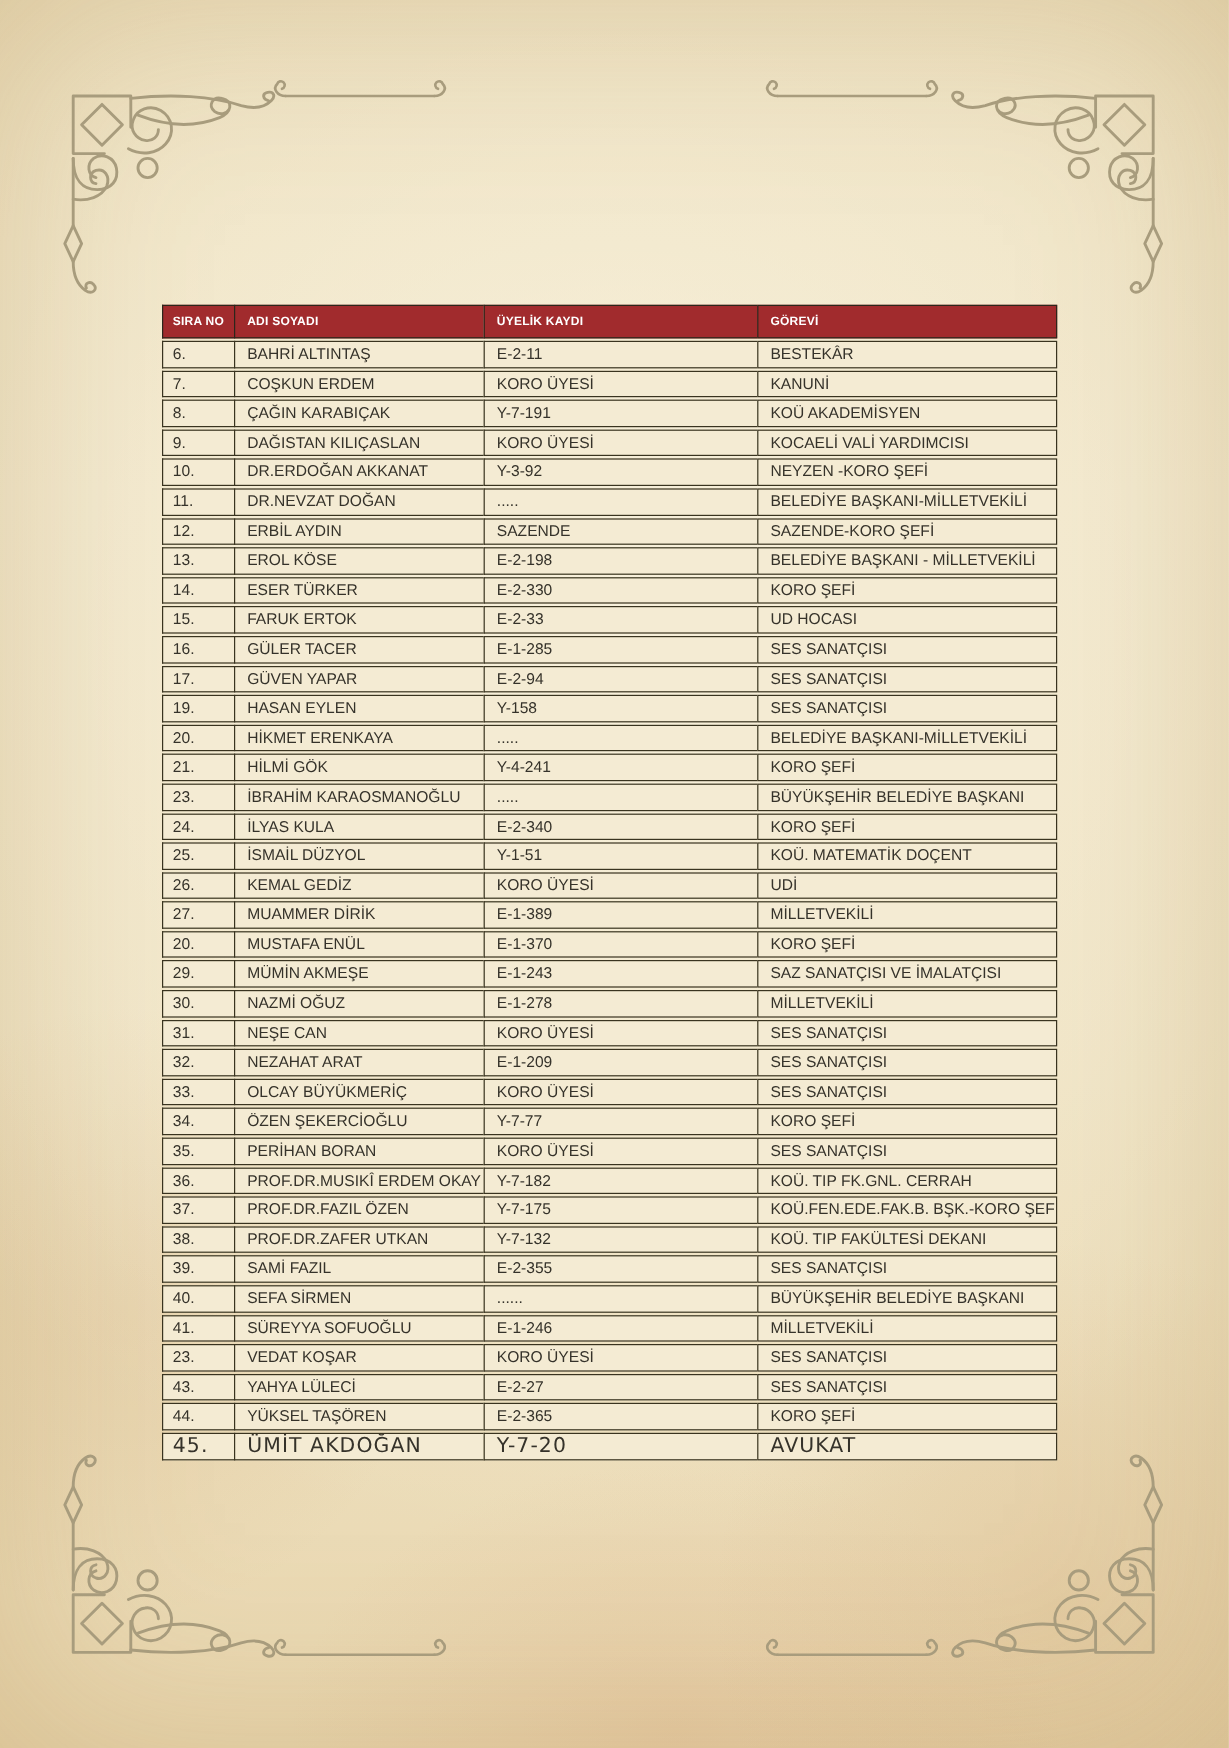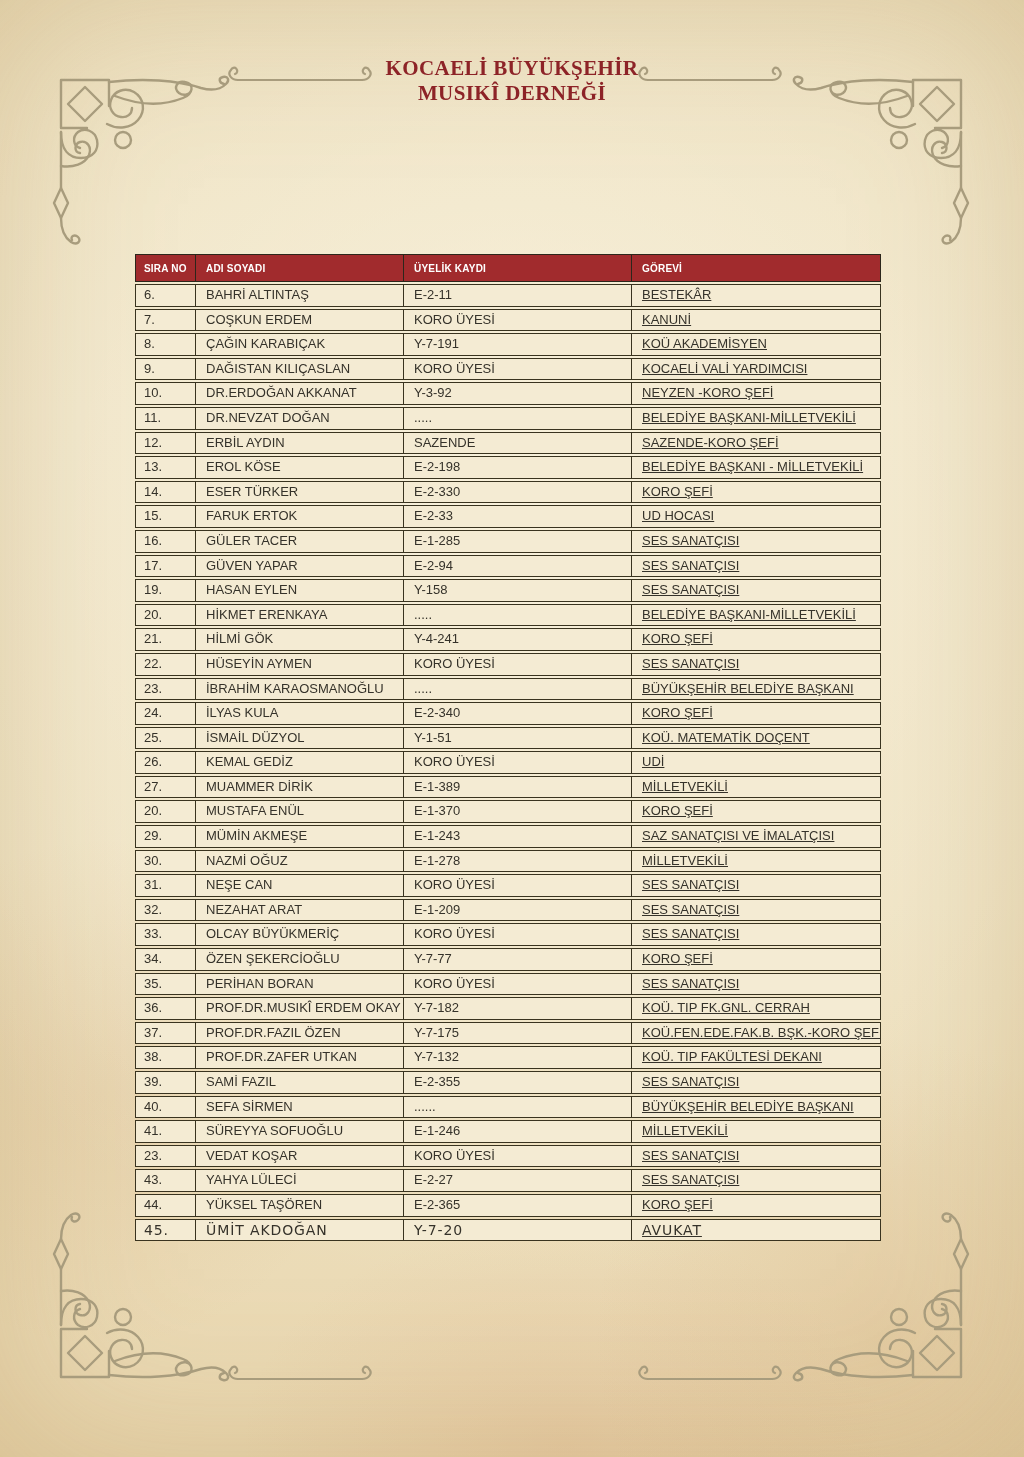--- a/index.html
+++ b/index.html
@@ -57,24 +57,24 @@
     height:20.6px;
     line-height:20.6px;
     padding:0 0 0 10px;
     border-top:1.5px solid #39331f;
     border-bottom:1.5px solid #39331f;
     border-left:1.5px solid #39331f;
     white-space:nowrap;
     overflow:hidden;
   }
   .members td:first-child{padding-left:8px;}
-  .members td:last-child{border-right:1.5px solid #39331f;text-decoration:underline;}
+  .members td:last-child{border-right:1.5px solid #39331f;}
   .members tbody tr:last-child td{
     font-family:"DejaVu Sans",sans-serif;
-    font-size:14px;
+    font-size:17px;
     letter-spacing:.9px;
   }
 </style>
 </head>
 <body>
 
 <div class="page">
 
   <svg class="ornaments" width="1024" height="1457" viewBox="0 0 1024 1457" aria-hidden="true">
     <defs>
@@ -126,24 +126,20 @@
         <use href="#seg" transform="translate(643,0)"></use>
       </g>
     <g>
         <use href="#seg" transform="translate(233,1299)"></use>
       </g>
     <g>
         <use href="#seg" transform="translate(643,1299)"></use>
       </g>
   </svg>
 
-  <div class="title">
-    <div>KOCAELİ BÜYÜKŞEHİR</div>
-    <div>MUSIKÎ DERNEĞİ</div>
-  </div>
 
   <table class="members">
     <colgroup>
         <col class="c1">
         <col class="c2">
         <col class="c3">
         <col class="c4">
       </colgroup>
     <thead>
       <tr>
@@ -254,26 +250,20 @@
           <td>BELEDİYE BAŞKANI-MİLLETVEKİLİ</td>
         </tr>
 
         <tr>
           <td>21.</td>
           <td>HİLMİ GÖK</td>
           <td>Y-4-241</td>
           <td>KORO ŞEFİ</td>
         </tr>
 
-        <tr>
-          <td>22.</td>
-          <td>HÜSEYİN AYMEN</td>
-          <td>KORO ÜYESİ</td>
-          <td>SES SANATÇISI</td>
-        </tr>
 
         <tr>
           <td>23.</td>
           <td>İBRAHİM KARAOSMANOĞLU</td>
           <td>.....</td>
           <td>BÜYÜKŞEHİR BELEDİYE BAŞKANI</td>
         </tr>
 
         <tr>
           <td>24.</td>

